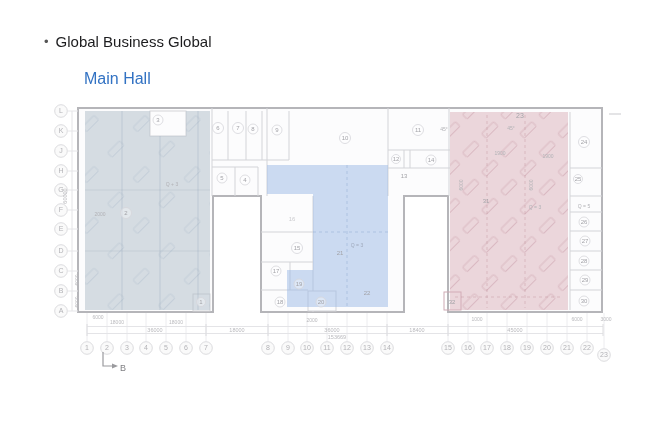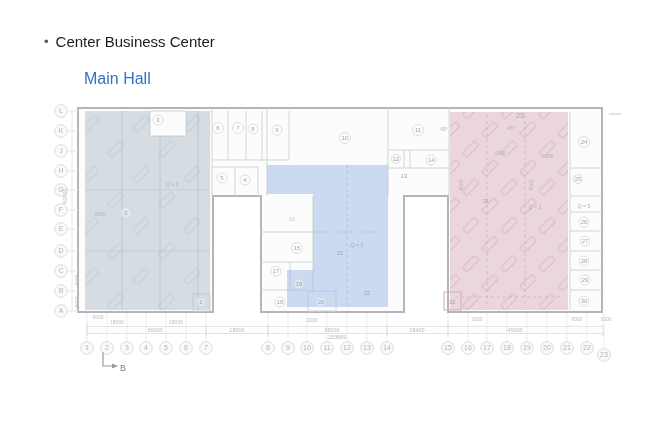--- a/index.html
+++ b/index.html
@@ -15,21 +15,21 @@
         background:rgba(122,122,124,.52);display:flex;align-items:center;justify-content:center;}
   .band span{font-weight:bold;font-size:26px;color:#ffffff;letter-spacing:2.5px;white-space:pre;}
 </style>
 </head>
 <body>
 
 <div class="stage">
 
   <div class="title-row">
     <span class="bullet">•</span>
-    <span>Center Business Center</span>
+    <span>Global Business Global</span>
   </div>
   <div class="subtitle">Main Hall</div>
 
   <svg width="660" height="440" viewBox="0 0 660 440">
     <defs>
       <pattern id="stallsPink" width="27" height="27" patternUnits="userSpaceOnUse" patternTransform="rotate(-45)">
         <rect x="3" y="3" width="17" height="6.5" rx="1" fill="none" stroke="#c493a1" stroke-width="0.8"></rect>
       </pattern>
       <pattern id="stallsLeft" width="36" height="36" patternUnits="userSpaceOnUse" patternTransform="rotate(-45)">
         <rect x="4" y="4" width="17" height="6.5" rx="1" fill="none" stroke="#8fa3bb" stroke-width="0.7"></rect>

